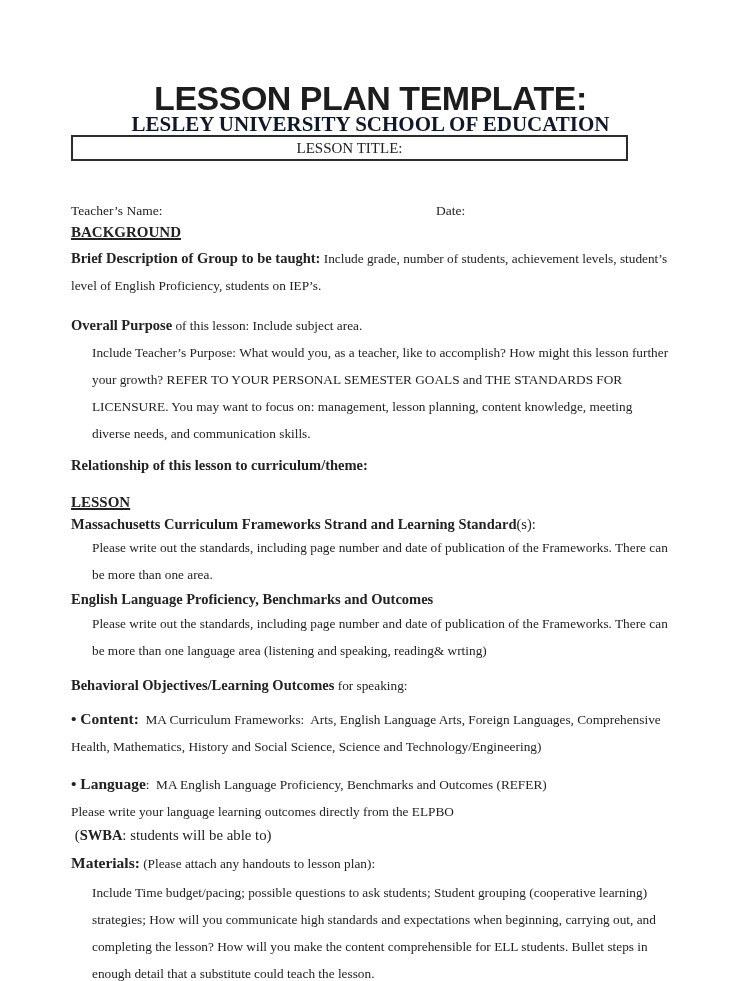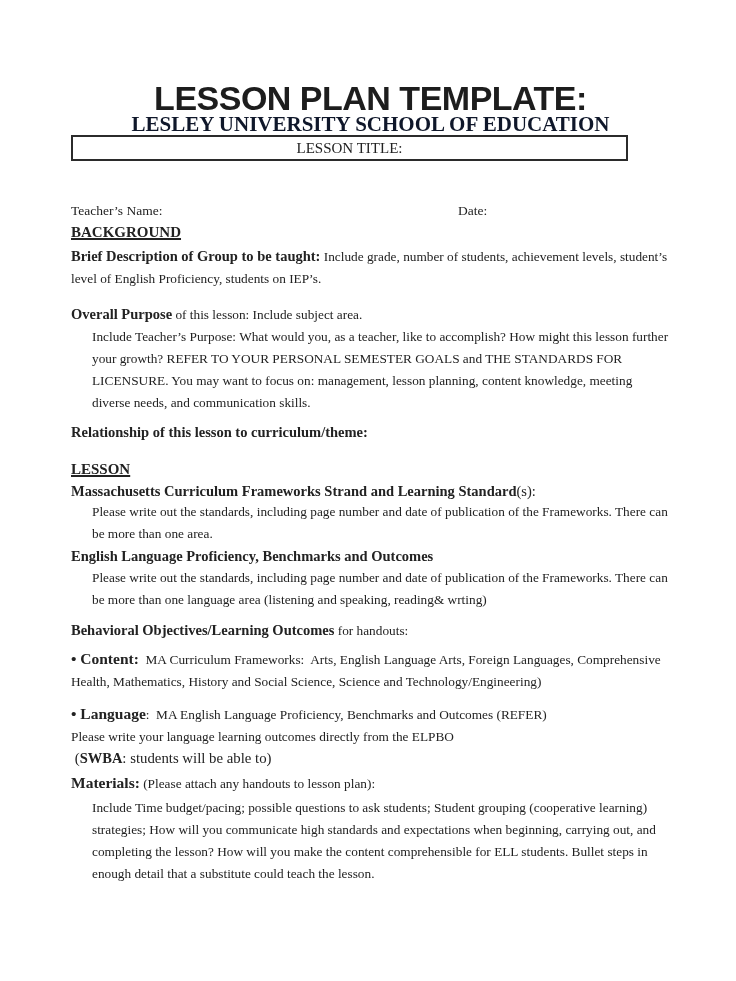--- a/index.html
+++ b/index.html
@@ -51,41 +51,41 @@
     font-size: 15px;
   }
   .teacher-row {
     position: relative;
     margin-top: 42px;
     font-size: 13.5px;
     line-height: 15px;
   }
   .date-label {
     position: absolute;
-    left: 387px;
+    left: 365px;
     top: 0;
   }
   .center-head {
     margin-top: 6px;
     text-align: left;
     font-weight: bold;
     font-size: 15px;
     line-height: 17px;
   }
   .center-head .u {
     text-decoration: underline;
     text-decoration-thickness: 2px;
   }
   p {
     margin: 0;
     white-space: pre-wrap;
   }
   .body-txt {
     font-size: 13.3px;
-    line-height: 22px;
+    line-height: 27px;
   }
   .lead {
     font-weight: bold;
     font-size: 14.5px;
   }
   .lead-lg {
     font-weight: bold;
     font-size: 15.5px;
   }
   .indent {
@@ -141,21 +141,21 @@
   </div>
 
   <p class="mass-line"><span class="lead">Massachusetts Curriculum Frameworks Strand and Learning Standard</span><span>(s):</span></p>
 
   <p class="body-txt indent">Please write out the standards, including page number and date of publication of the Frameworks. There can be more than one area.</p>
 
   <p class="mass-line elp-head"><span class="lead">English Language Proficiency, Benchmarks and Outcomes</span></p>
 
   <p class="body-txt indent">Please write out the standards, including page number and date of publication of the Frameworks. There can be more than one language area (listening and speaking, reading&amp; wrting)</p>
 
-  <p class="body-txt behavioral"><span class="lead">Behavioral Objectives/Learning Outcomes</span><span> for handouts:</span></p>
+  <p class="body-txt behavioral"><span class="lead">Behavioral Objectives/Learning Outcomes</span><span> for speaking:</span></p>
 
   <p class="body-txt content-para"><span class="lead-lg">• Content:</span><span>  MA Curriculum Frameworks:  Arts, English Language Arts, Foreign Languages, Comprehensive Health, Mathematics, History and Social Science, Science and Technology/Engineering)</span></p>
 
   <p class="body-txt language-para"><span class="lead-lg">• Language</span><span>:  MA English Language Proficiency, Benchmarks and Outcomes (REFER)</span></p>
 
   <p class="body-txt">Please write your language learning outcomes directly from the ELPBO</p>
 
   <p class="swba-line"><span> (</span><span class="lead">SWBA</span><span>: students will be able to)</span></p>
 
   <p class="body-txt materials-line"><span class="lead-lg">Materials:</span><span> (Please attach any handouts to lesson plan):</span></p>

